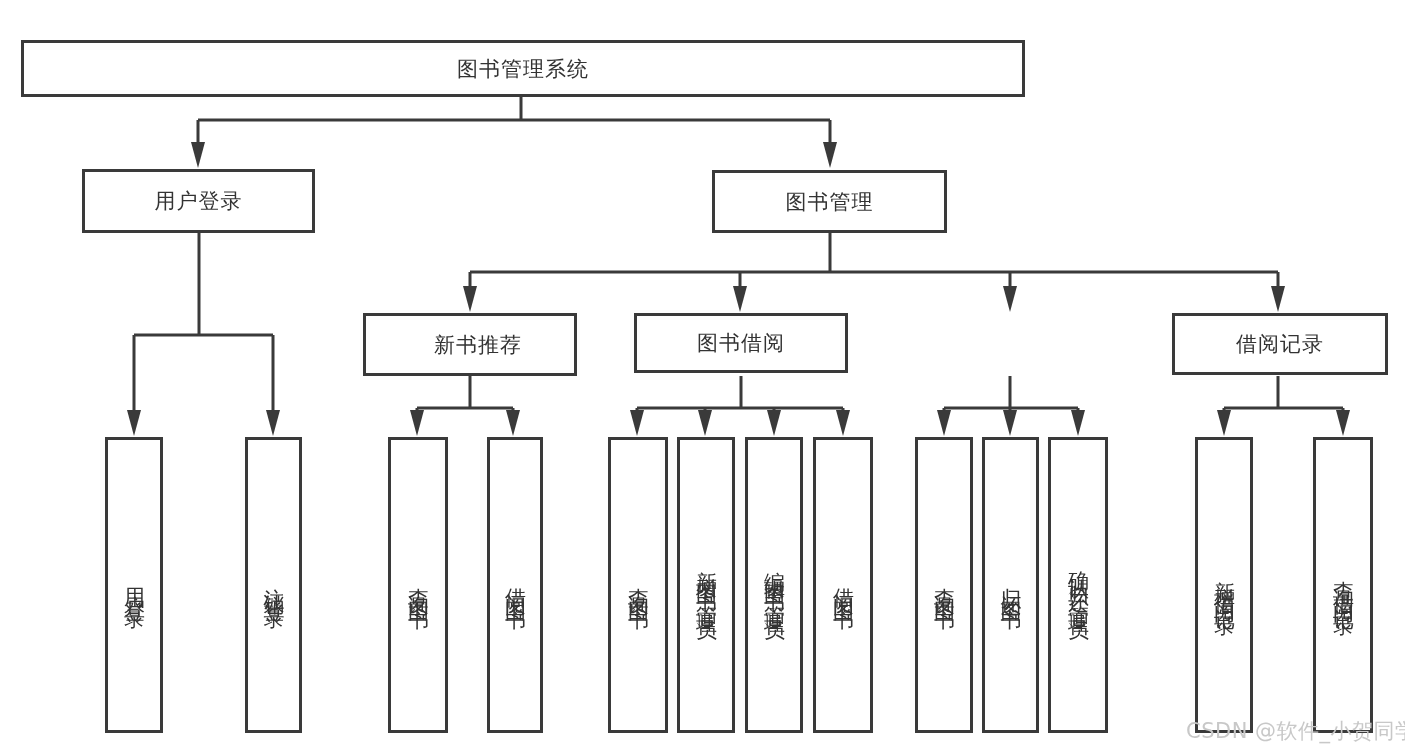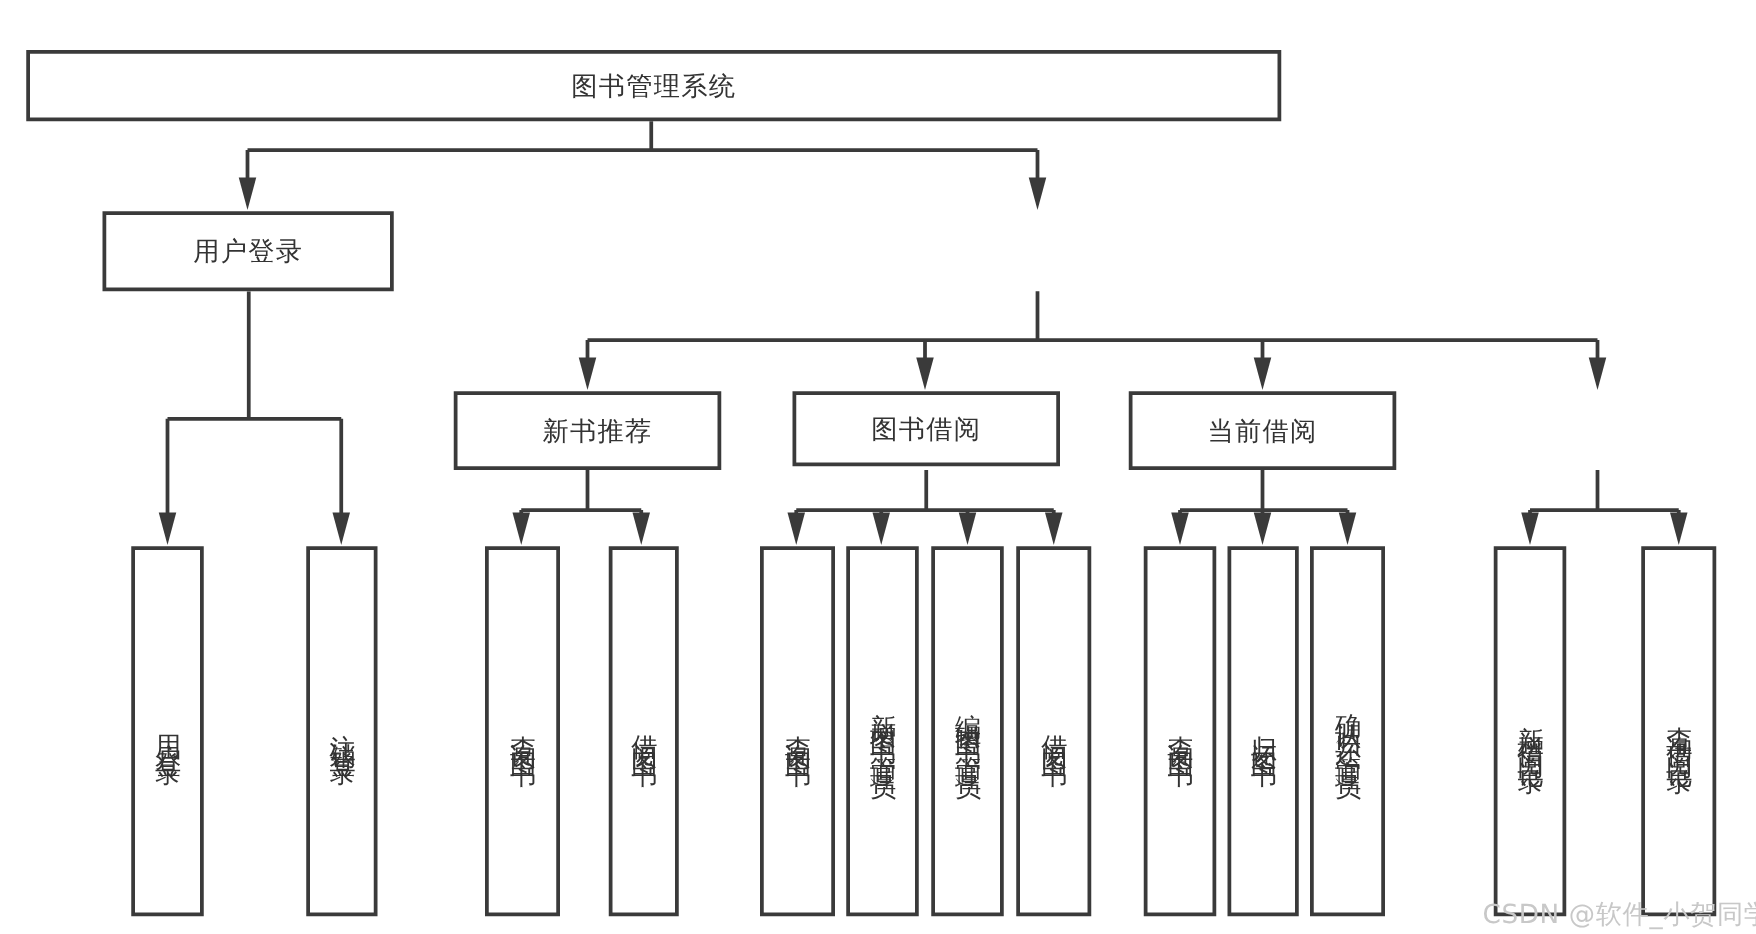--- a/index.html
+++ b/index.html
@@ -83,29 +83,32 @@
     <polygon class="tri" points="1336,410 1350,410 1343,436"></polygon>
   </svg>
 
   <div class="box" style="left:21px;top:13px;width:1004px;height:57px;margin-top:27px;">
     <span class="htext">图书管理系统</span>
   </div>
 
   <div class="box" style="left:82px;top:169px;width:233px;height:64px;">
     <span class="htext">用户登录</span>
   </div>
+  <div class="box" style="left:712px;top:170px;width:235px;height:63px;">
+    <span class="htext">图书管理</span>
+  </div>
 
   <div class="box" style="left:363px;top:313px;width:214px;height:63px;padding-left:16px;">
     <span class="htext">新书推荐</span>
   </div>
   <div class="box" style="left:634px;top:313px;width:214px;height:60px;">
     <span class="htext">图书借阅</span>
   </div>
-  <div class="box" style="left:903px;top:313px;width:214px;height:63px;">
-    <span class="htext">当前借阅</span>
+  <div class="box" style="left:1172px;top:313px;width:216px;height:62px;">
+    <span class="htext">借阅记录</span>
   </div>
 
   <div class="box" style="left:105px;top:437px;width:58px;height:296px;">
     <span class="vtext">用户登录</span>
   </div>
   <div class="box" style="left:245px;top:437px;width:57px;height:296px;">
     <span class="vtext">注销登录</span>
   </div>
 
   <div class="box" style="left:388px;top:437px;width:60px;height:296px;">

